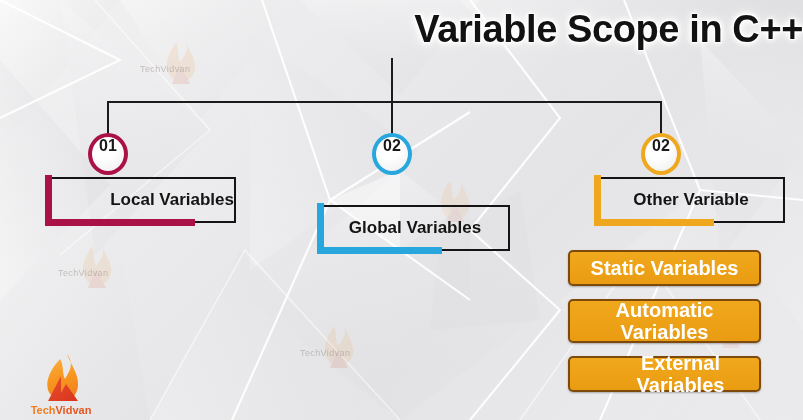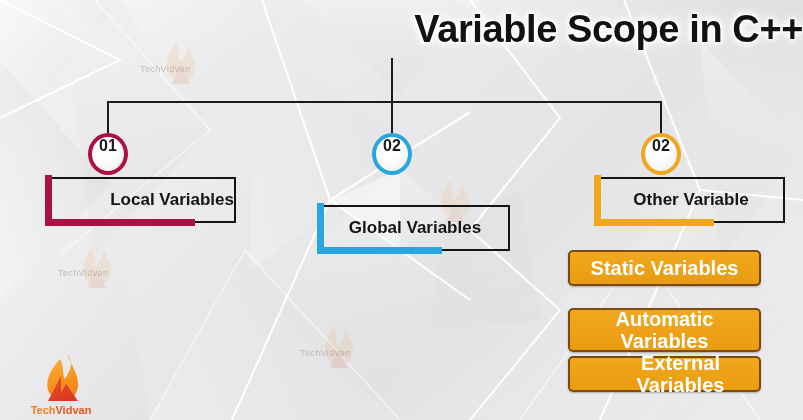--- a/index.html
+++ b/index.html
@@ -150,21 +150,21 @@
     text-align: center;
     line-height: 1.12;
     display: flex;
     align-items: center;
     justify-content: center;
     box-shadow: 0 1px 2px rgba(0,0,0,0.28);
     z-index: 4;
     padding: 0 4px;
   }
   .chip.s1 { top: 250px; height: 36px; }
-  .chip.s2 { top: 299px; height: 44px; margin-top: 9px; }
+  .chip.s2 { top: 299px; height: 44px; }
   .chip.s3 { top: 356px; height: 36px; padding-left: 36px; }
 
   
   .logo {
     position: absolute;
     left: 22px;
     bottom: 6px;
     width: 78px;
     height: 62px;
     z-index: 7;

